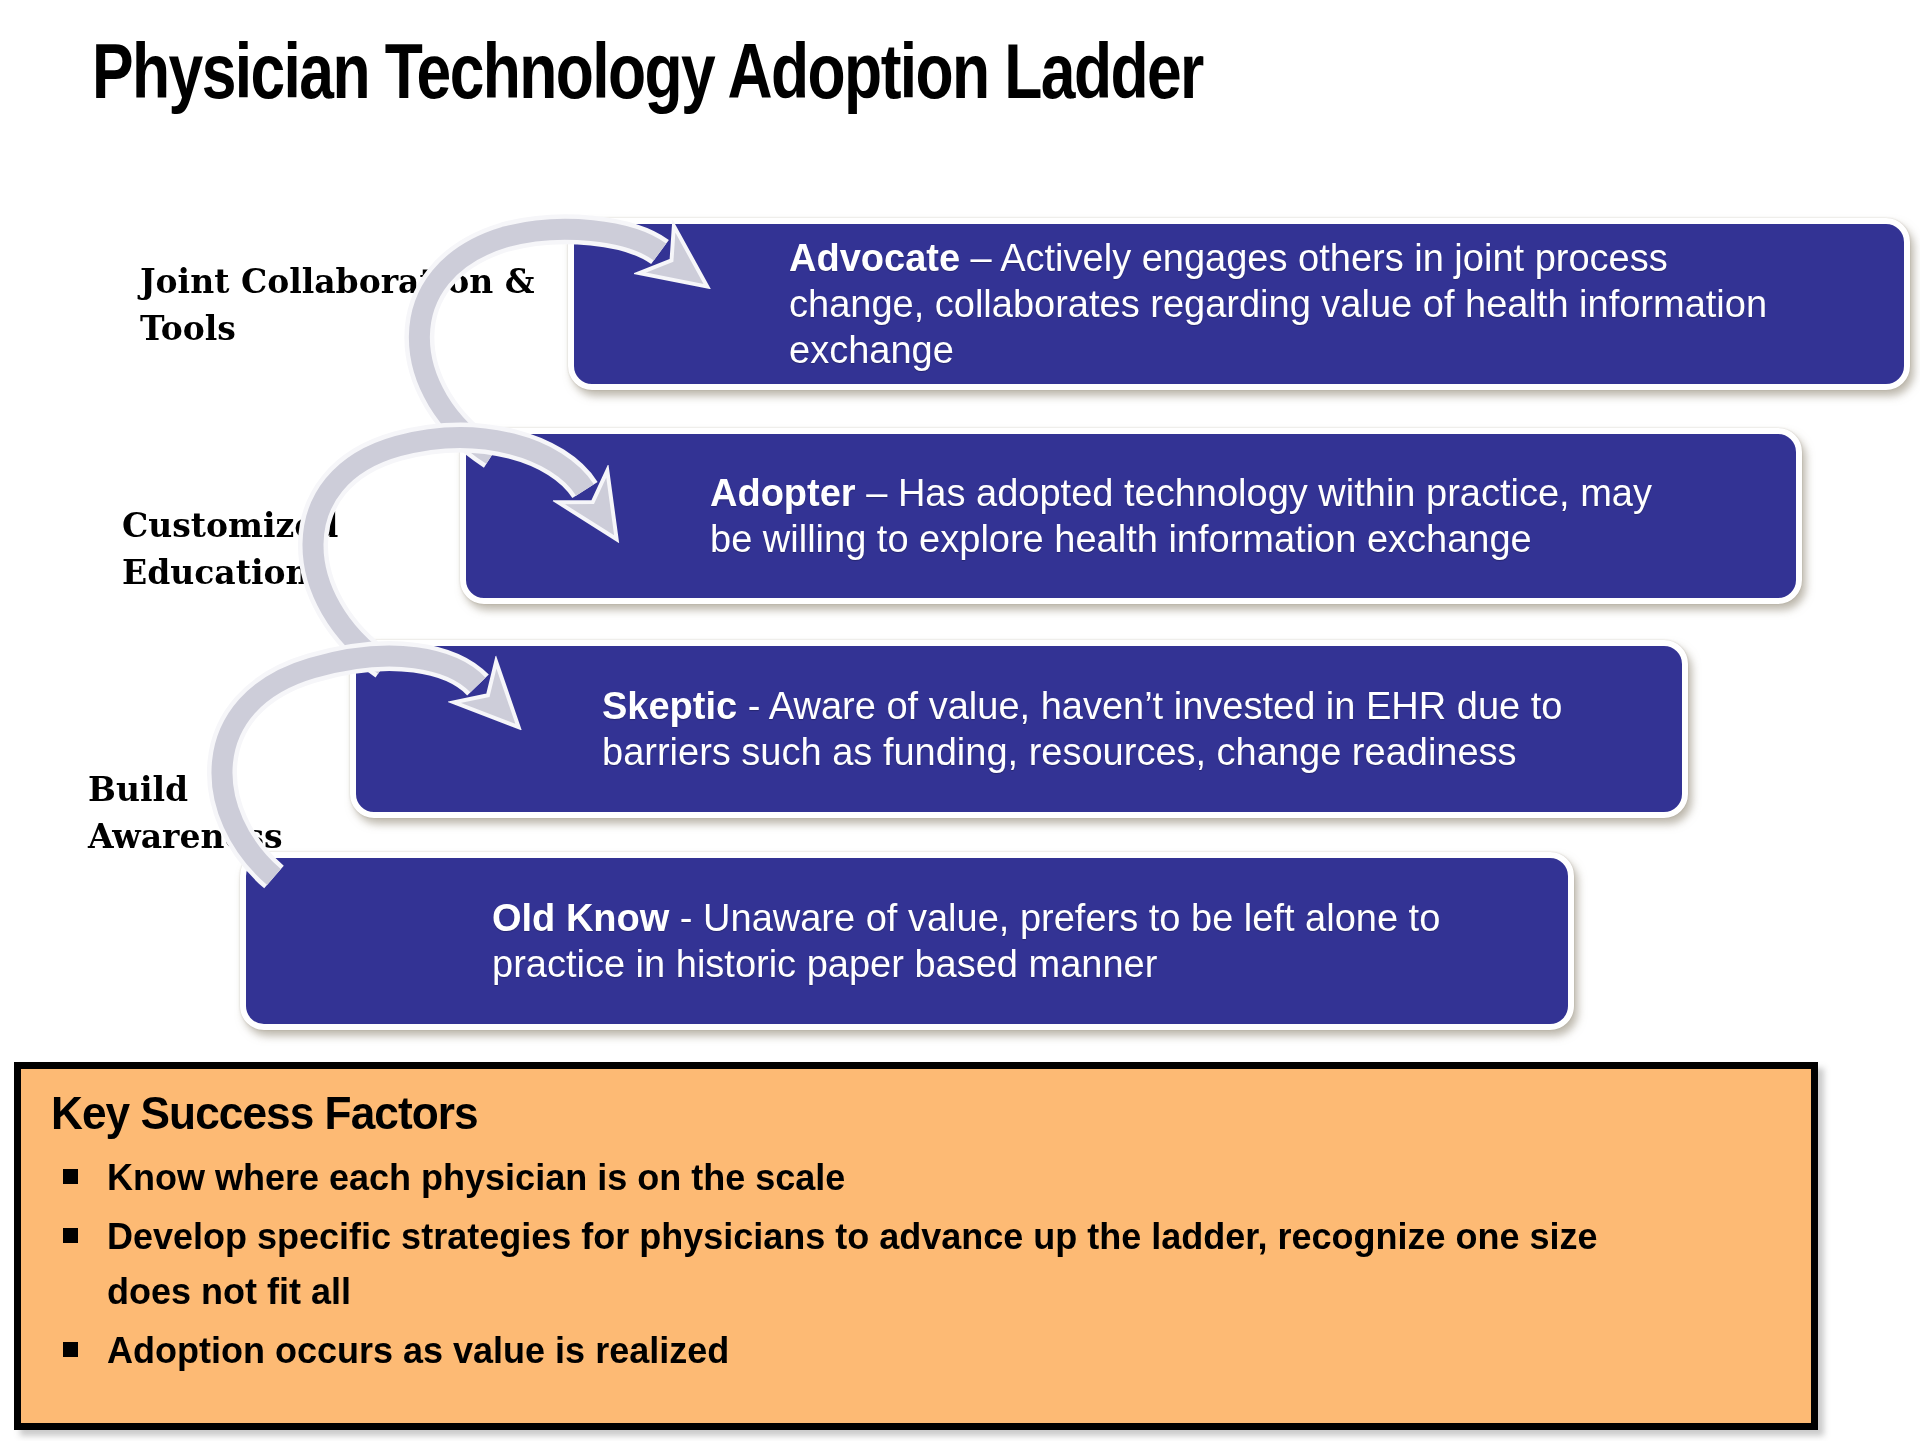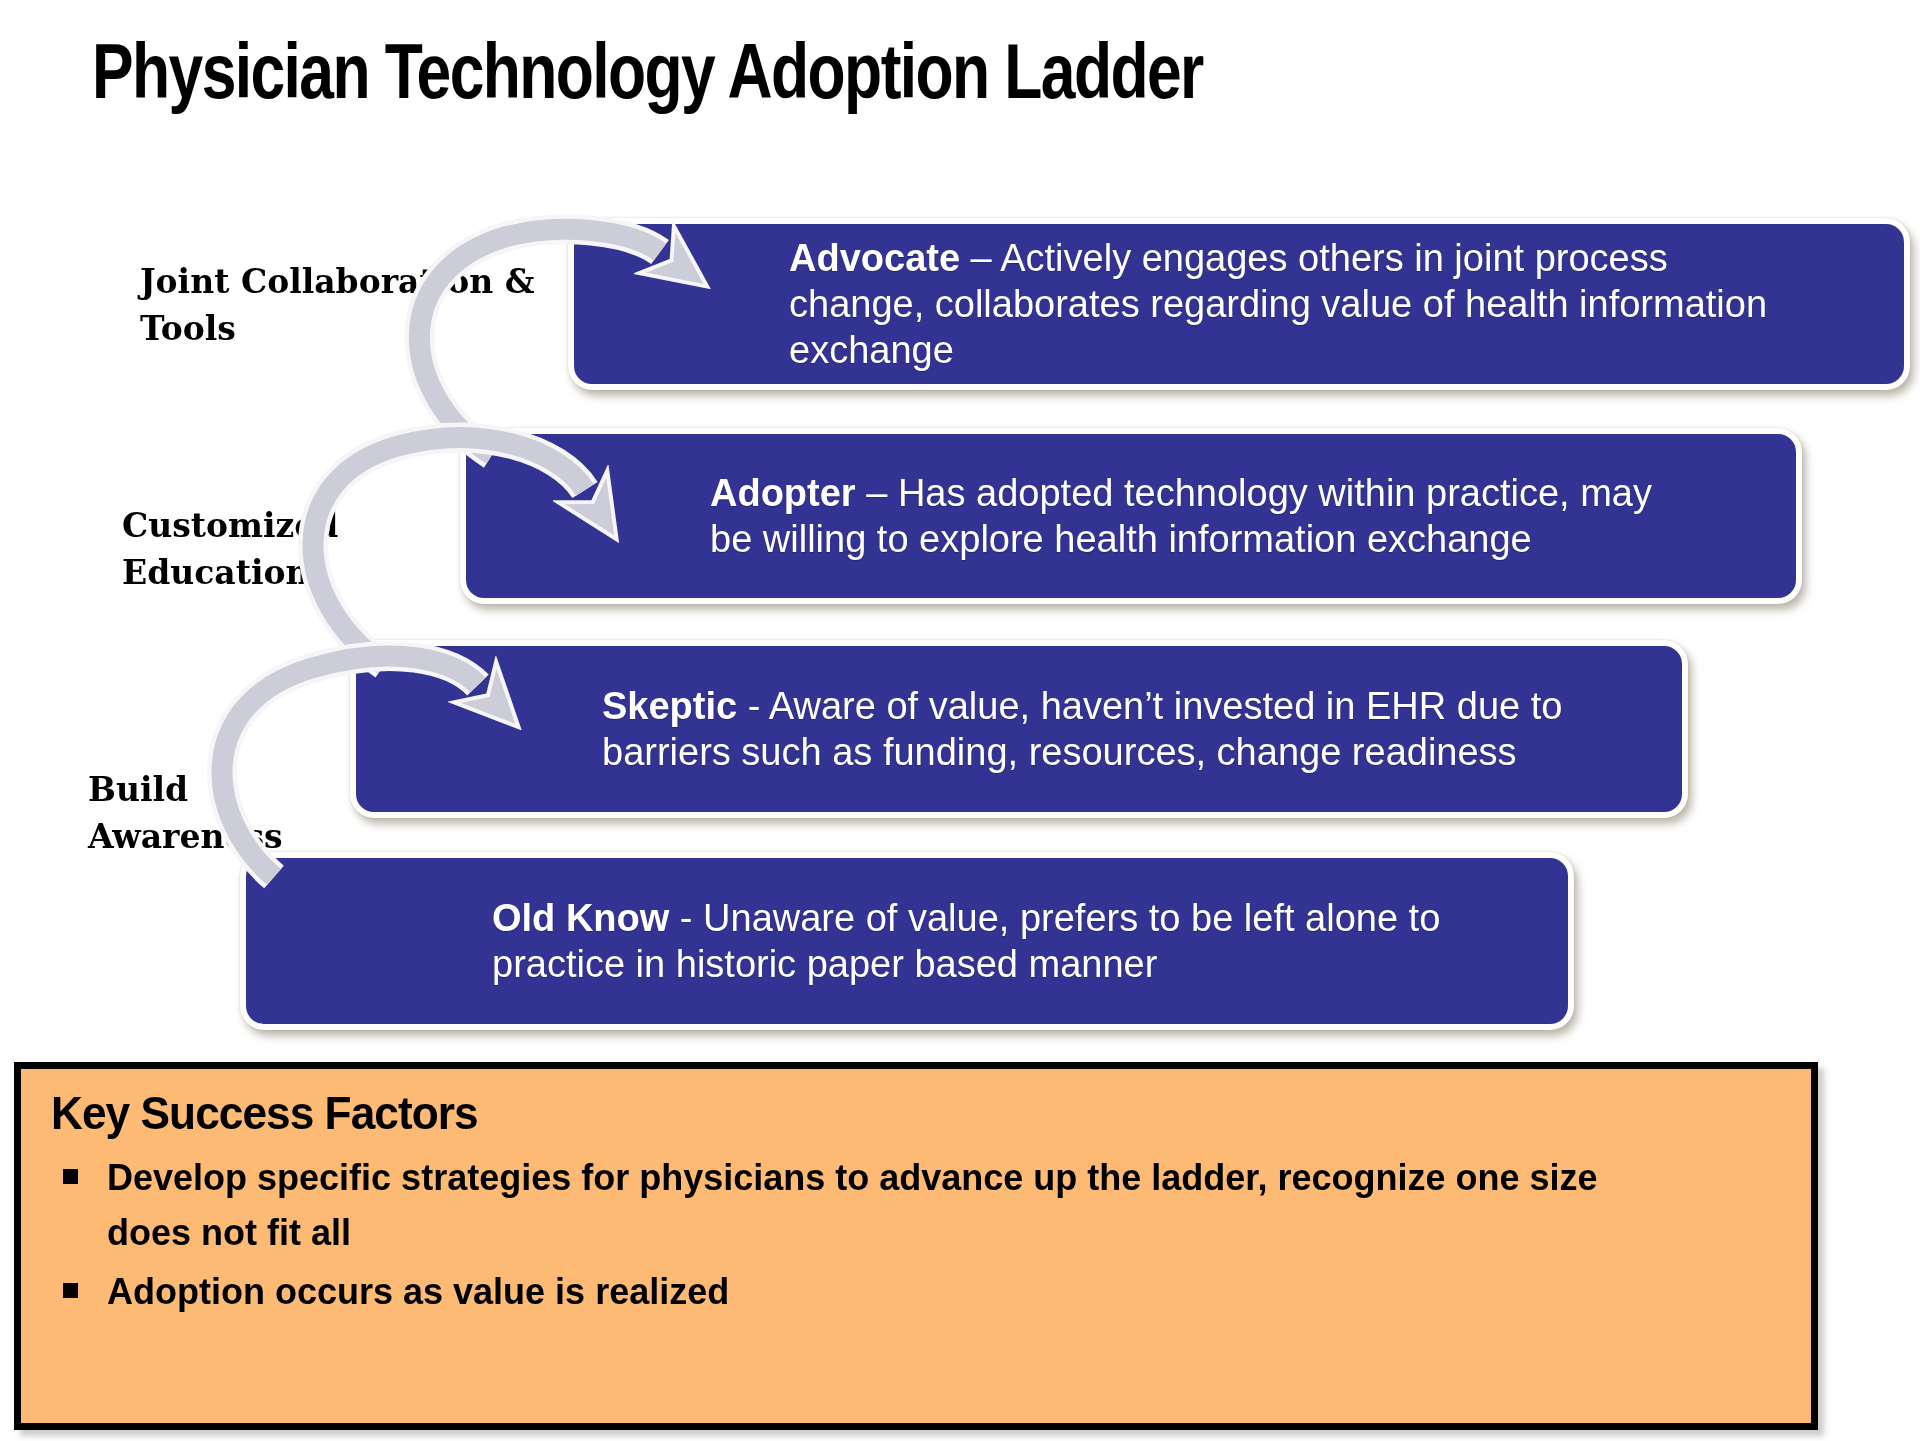--- a/index.html
+++ b/index.html
@@ -172,20 +172,20 @@
     </g>
     <g>
       <path class="arrow-under" d="M 274 877 C 202 815, 196 702, 312 668 C 392 645, 452 658, 478 685"></path>
       <path class="arrow-body" d="M 274 877 C 202 815, 196 702, 312 668 C 392 645, 452 658, 478 685" marker-end="url(#ah)"></path>
     </g>
   </svg>
 
   <div class="ksf-panel">
     <div class="ksf-heading">Key Success Factors</div>
     <ul class="ksf-list">
-      <li class="ksf-item"><span class="bullet-square"></span></li>
+      <li class="ksf-item"><span class="bullet-square"></span><span>Know where each physician is on the scale</span></li>
       <li class="ksf-item"><span class="bullet-square"></span><span>Develop specific strategies for physicians to advance up the ladder, recognize one size
 does not fit all</span></li>
       <li class="ksf-item"><span class="bullet-square"></span><span>Adoption occurs as value is realized</span></li>
     </ul>
   </div>
 
 </div>
 
 </body></html>

